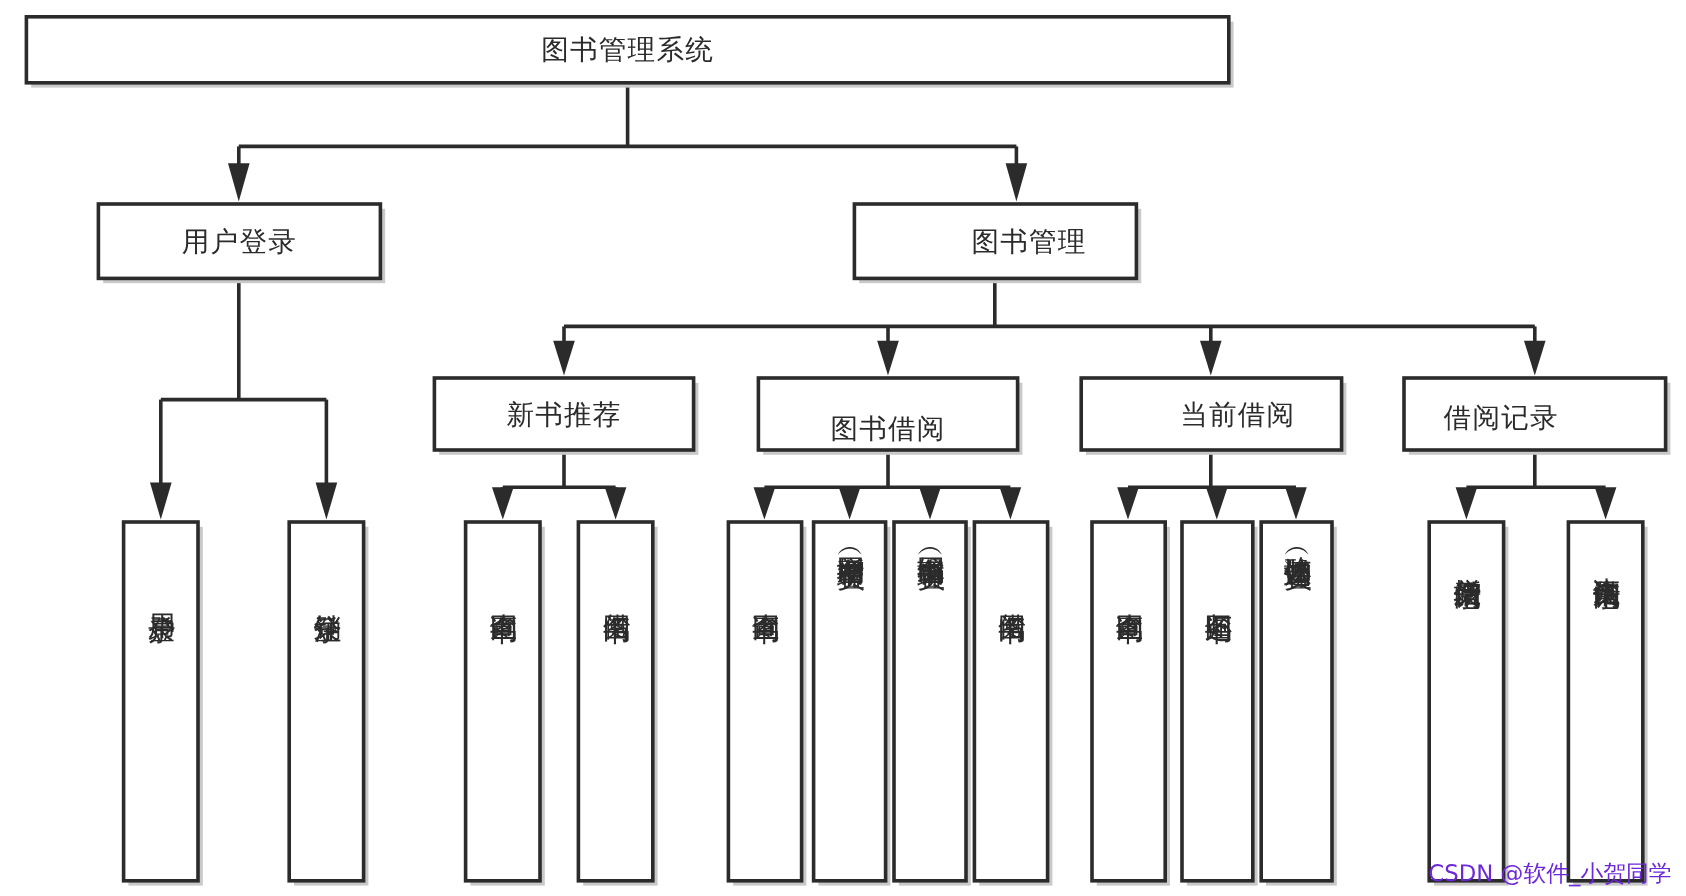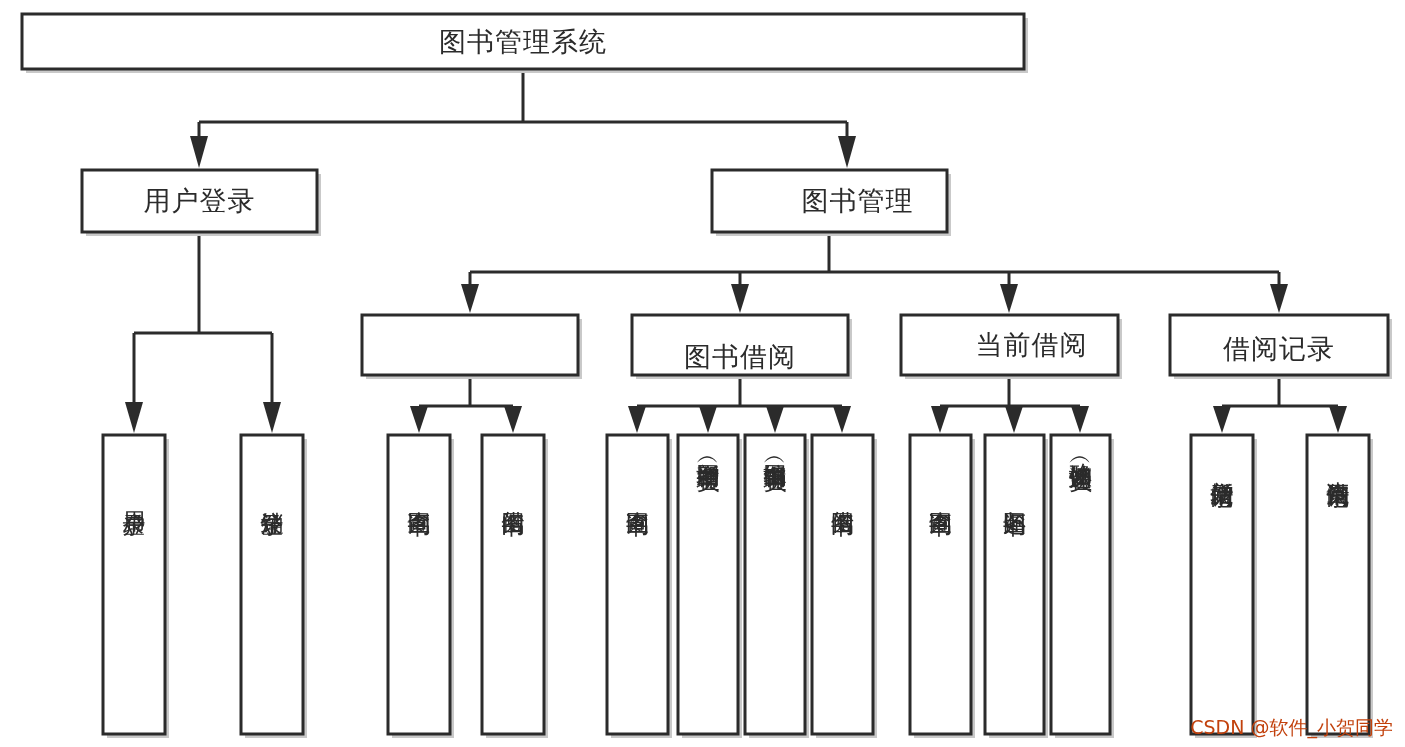--- a/index.html
+++ b/index.html
@@ -64,32 +64,32 @@
   }
   .hlabel-wrap {
     position: absolute;
     display: flex;
     align-items: center;
     justify-content: center;
     pointer-events: none;
   }
   .hlabel-text {
     font-family: "DejaVu Sans", "Liberation Sans", sans-serif;
-    font-size: 27px;
+    font-size: 23px;
     color: #2b2b2b;
     letter-spacing: 1px;
     white-space: nowrap;
   }
   #watermark {
     position: absolute;
     right: 12px;
     bottom: 6px;
     font-family: "DejaVu Sans", "Liberation Sans", sans-serif;
     font-size: 19px;
-    color: #c2410c;
+    color: #6d28d9;
     white-space: nowrap;
     pointer-events: none;
     padding-left: 31px;
   }
 </style>
 </head>
 <body>
 
 <div id="diagram-root">
 
@@ -249,27 +249,30 @@
     <span class="hlabel-text">图书管理系统</span>
   </div>
 
   <div class="hlabel-wrap" style="left:82px; top:170px; width:235px; height:62px;">
     <span class="hlabel-text">用户登录</span>
   </div>
   <div class="hlabel-wrap" style="left:712px; top:170px; width:235px; height:62px;padding-left:28px;">
     <span class="hlabel-text">图书管理</span>
   </div>
 
+  <div class="hlabel-wrap" style="left:362px; top:315px; width:216px; height:60px;">
+    <span class="hlabel-text">新书推荐</span>
+  </div>
   <div class="hlabel-wrap" style="left:632px; top:315px; width:216px; height:60px;margin-top:12px;">
     <span class="hlabel-text">图书借阅</span>
   </div>
   <div class="hlabel-wrap" style="left:901px; top:315px; width:261px; height:60px;text-align:center;">
     <span class="hlabel-text">当前借阅</span>
   </div>
-  <div class="hlabel-wrap" style="left:1170px; top:315px; width:218px; height:67px;">
+  <div class="hlabel-wrap" style="left:1142px; top:315px; width:218px; height:67px;">
     <span class="hlabel-text">借阅记录</span>
   </div>
 
   <div class="vlabel-wrap" style="left:103px; top:435px; width:62px; height:299px; padding-top:58px;">
     <span class="vlabel-text">用户登录</span>
   </div>
   <div class="vlabel-wrap" style="left:241px; top:435px; width:62px; height:299px; padding-top:58px;">
     <span class="vlabel-text">注销登录</span>
   </div>
   <div class="vlabel-wrap" style="left:388px; top:435px; width:62px; height:299px; padding-top:58px;">

